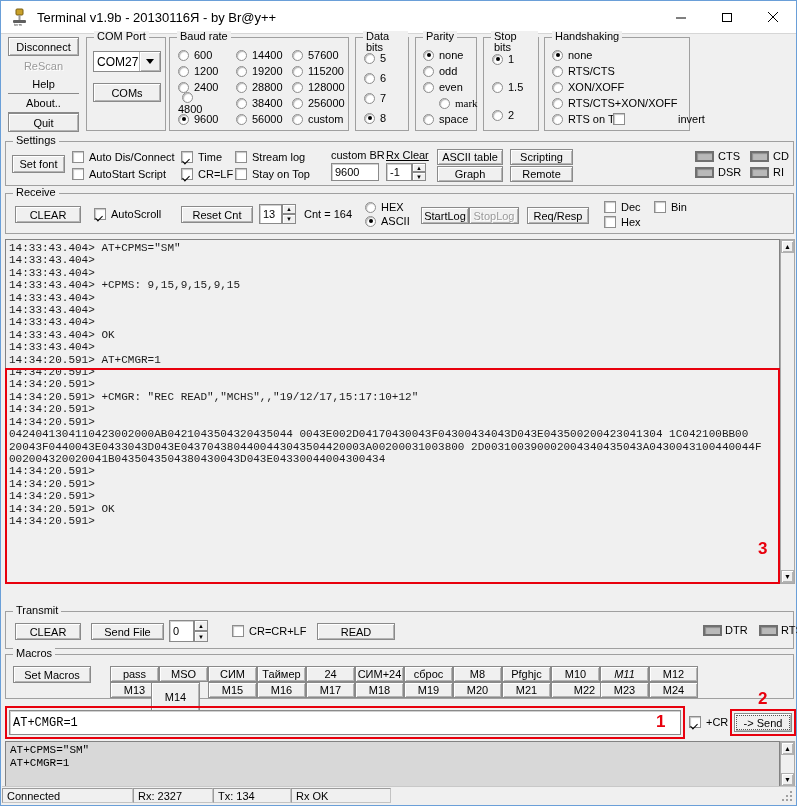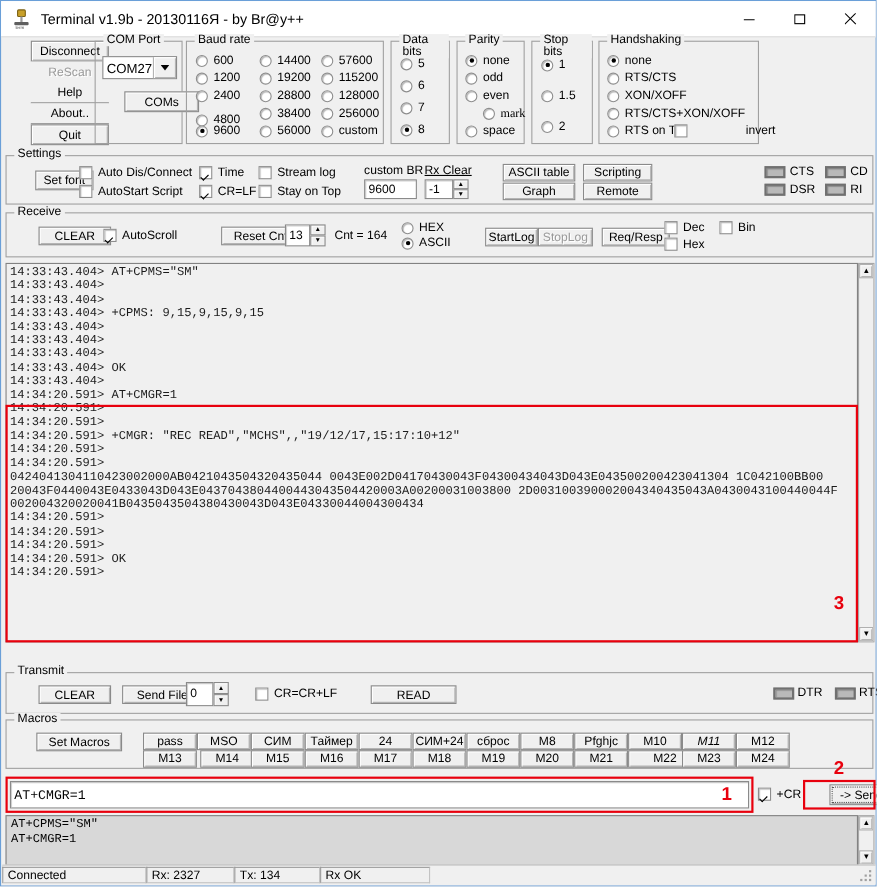--- a/index.html
+++ b/index.html
@@ -16,21 +16,21 @@
   .tb-title{font-size:13px;margin-left:6px;color:#000;white-space:nowrap;}
   .tb-spacer{flex:1 1 auto;}
   .tb-btn{width:46px;height:31px;display:flex;align-items:center;justify-content:center;font-size:13px;color:#000;}
   
   .group{position:absolute;border:1px solid #a0a0a0;box-sizing:border-box;}
   .group > .glabel{position:absolute;top:-7px;left:7px;background:#f0f0f0;padding:0 3px;font-size:11px;line-height:11px;}
   .btn{
     background:#f0f0f0;border:1px solid #8a8a8a;box-shadow:inset 1px 1px 0 #ffffff, inset -1px -1px 0 #b4b4b4;
     font-family:"Liberation Sans",sans-serif;font-size:11px;text-align:center;
     display:flex;align-items:center;justify-content:center;box-sizing:border-box;cursor:default;
-    position:absolute;color:#000;margin-left:20px;
+    position:absolute;color:#000;
   }
   .btn.dis{color:#9a9a9a;text-shadow:1px 1px 0 #fff;}
   .radio{position:absolute;display:flex;align-items:center;font-size:11px;white-space:nowrap;}
   .radio .dot{
     width:11px;height:11px;border-radius:50%;box-sizing:border-box;
     border:1px solid #8d8d8d;background:#fff;margin-right:5px;flex:0 0 auto;
     box-shadow:inset 1px 1px 1px #b8b8b8;position:relative;
   }
   .radio.on .dot:after{content:"";position:absolute;left:2.5px;top:2.5px;width:4px;height:4px;border-radius:50%;background:#000;}
   .chk{position:absolute;display:flex;align-items:center;font-size:11px;white-space:nowrap;}
@@ -162,21 +162,21 @@
         <span>600</span>
       </div>
     <div class="radio" style="left:8px;top:27px;">
         <span class="dot"></span>
         <span>1200</span>
       </div>
     <div class="radio" style="left:8px;top:43px;">
         <span class="dot"></span>
         <span>2400</span>
       </div>
-    <div class="radio" style="left:8px;top:65px;">
+    <div class="radio" style="left:8px;top:54px;flex-direction:column;">
         <span class="dot"></span>
         <span>4800</span>
       </div>
     <div class="radio on" style="left:8px;top:75px;">
         <span class="dot"></span>
         <span>9600</span>
       </div>
 
     <div class="radio" style="left:66px;top:11px;">
         <span class="dot"></span>
@@ -529,21 +529,21 @@
     <div class="btn" style="left:594px;top:11px;width:49px;height:16px;font-style:italic;">
         <span>M11</span>
       </div>
     <div class="btn" style="left:643px;top:11px;width:49px;height:16px;">
         <span>M12</span>
       </div>
 
     <div class="btn" style="left:104px;top:27px;width:49px;height:16px;">
         <span>M13</span>
       </div>
-    <div class="btn" style="left:156px;top:27px;width:49px;height:16px;">
+    <div class="btn" style="left:145px;top:27px;width:49px;height:30px;">
         <span>M14</span>
       </div>
     <div class="btn" style="left:202px;top:27px;width:49px;height:16px;">
         <span>M15</span>
       </div>
     <div class="btn" style="left:251px;top:27px;width:49px;height:16px;">
         <span>M16</span>
       </div>
     <div class="btn" style="left:300px;top:27px;width:49px;height:16px;">
         <span>M17</span>

